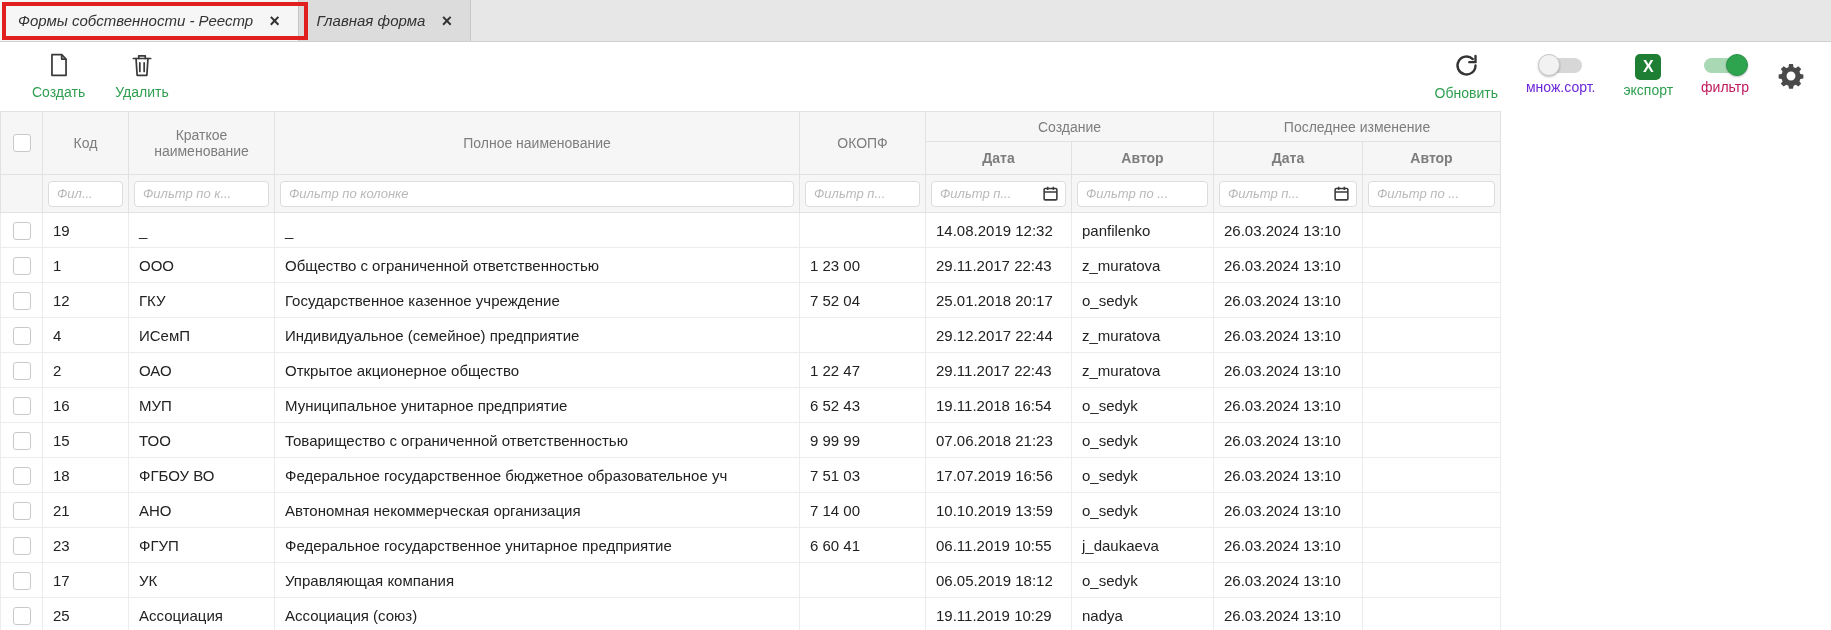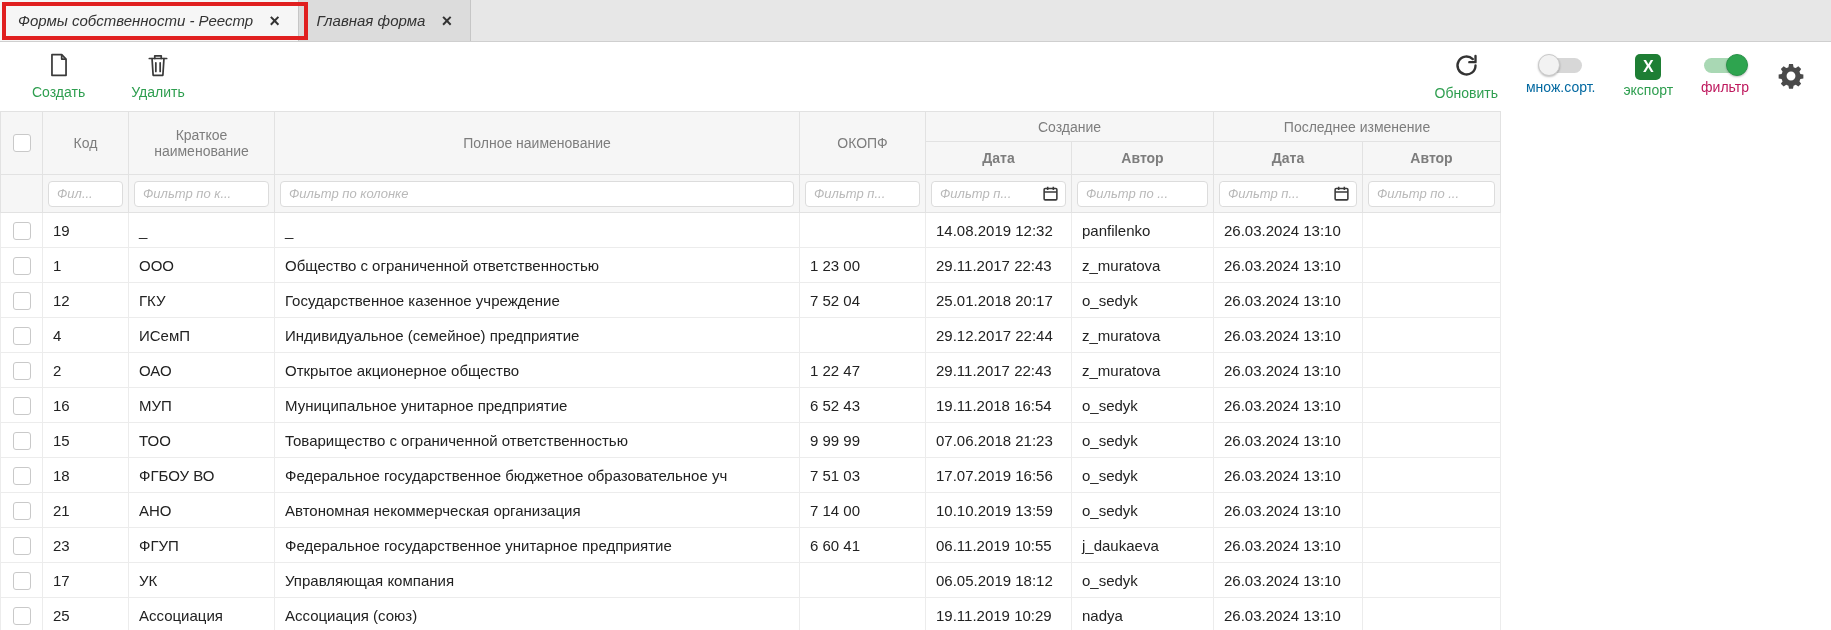--- a/index.html
+++ b/index.html
@@ -46,37 +46,37 @@
   }
 
   
   .toolbar {
     height: 67px;
     display: flex;
     align-items: center;
     padding: 0 26px 0 32px;
     background: #fff;
   }
-  .toolbar-left { display: flex; align-items: center; gap: 46px; }
+  .toolbar-left { display: flex; align-items: center; gap: 30px; }
   .toolbar-right { margin-left: auto; display: flex; align-items: center; gap: 28px; }
   .tool-btn {
     display: flex;
     flex-direction: column;
     align-items: center;
     gap: 3px;
     cursor: pointer;
     user-select: none;
   }
   .tool-label { font-size: 14px; color: #2e9e4f; line-height: 1; }
   .stats { display: flex; align-items: center; gap: 20px; }
   .stat { font-size: 15px; color: #666; white-space: nowrap; }
   .stat b { color: #1a1a1a; font-weight: 700; }
 
   .toggle-group { display: flex; flex-direction: column; align-items: center; gap: 7px; cursor: pointer; }
-  .toggle-label { font-size: 14px; color: #0369a1; line-height: 1; }
+  .toggle-label { font-size: 14px; color: #6d28d9; line-height: 1; }
   .toggle-label.green { color: #be185d; }
   .switch { width: 42px; height: 15px; border-radius: 8px; background: #d7d7d7; position: relative; display: inline-block; }
   .switch .knob {
     position: absolute; top: -4px;
     width: 22px; height: 22px; border-radius: 50%;
     background: #f2f2f2; border: 1px solid #c9c9c9;
     box-shadow: 0 1px 2px rgba(0,0,0,.25);
   }
   .switch.off .knob { left: -2px; }
   .switch.on { background: #a9d8b4; }

